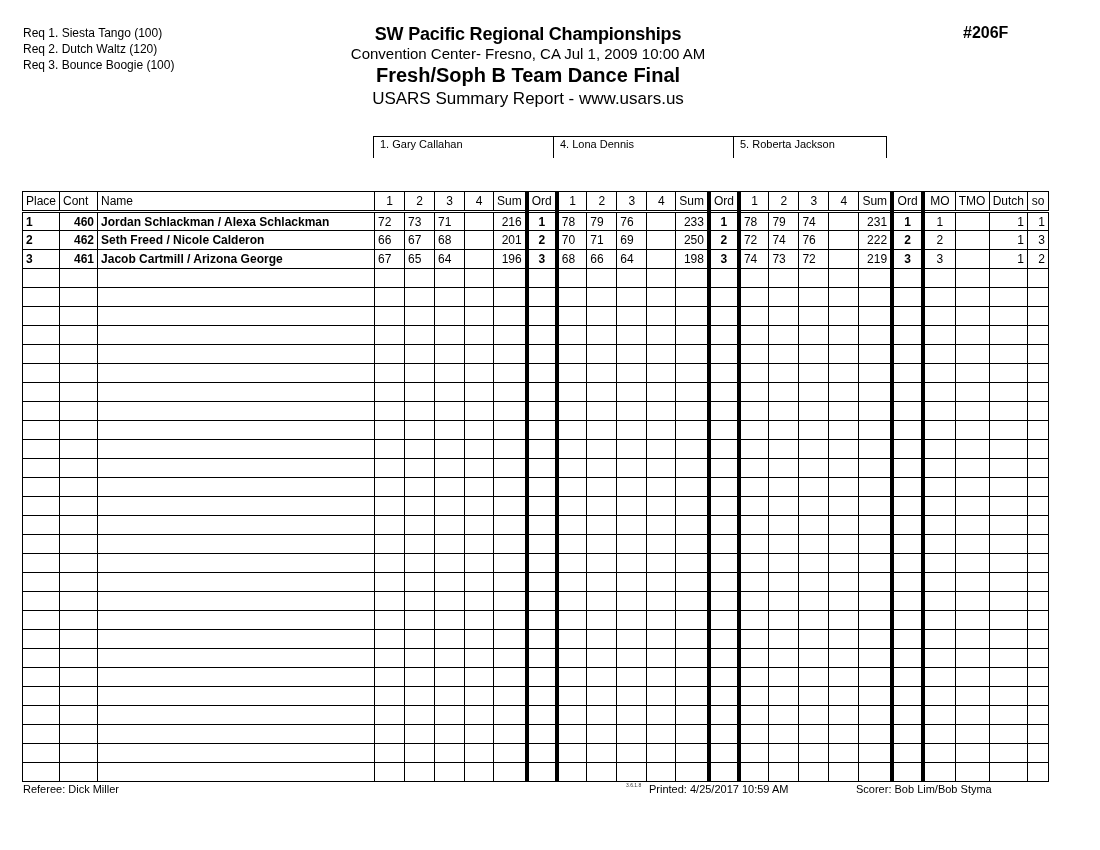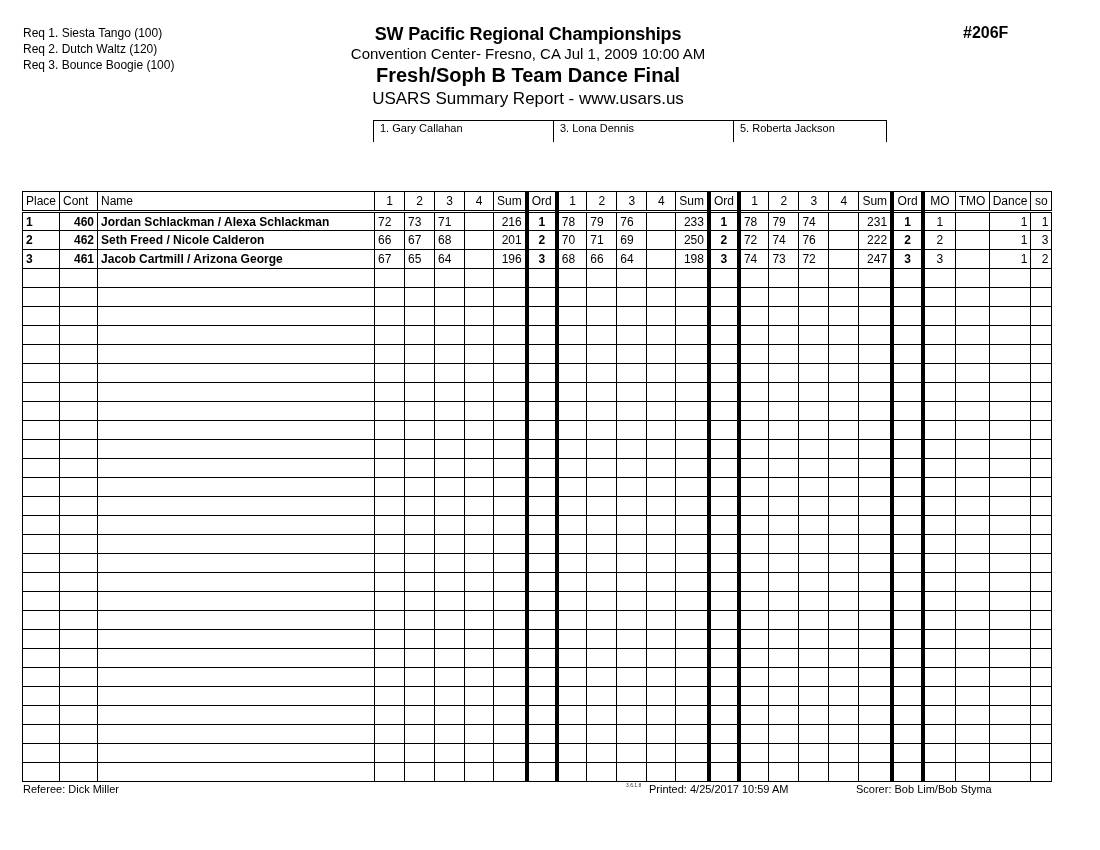--- a/index.html
+++ b/index.html
@@ -5,21 +5,21 @@
   html,body{margin:0;padding:0;background:#fff;}
   body{width:1100px;height:850px;position:relative;overflow:hidden;font-family:"Liberation Sans",sans-serif;color:#000;}
   .abs{position:absolute;}
   .req{left:23px;font-size:12px;line-height:16px;text-align:center;}
   .title{left:0;width:1056px;text-align:center;}
   .t1{top:24px;font-size:18px;font-weight:bold;letter-spacing:-0.2px;}
   .t2{top:45px;font-size:15px;}
   .t3{top:64px;font-size:20px;font-weight:bold;}
   .t4{top:89px;font-size:17px;}
   .evno{left:963px;top:24px;font-size:16px;font-weight:bold;}
-  .judge-box{top:120px;height:22px;border:1px solid #000;border-bottom:none;box-sizing:border-box;font-size:11px;padding:1px 0 0 6px;}
+  .judge-box{top:136px;height:22px;border:1px solid #000;border-bottom:none;box-sizing:border-box;font-size:11px;padding:1px 0 0 6px;}
   table.grid{position:absolute;left:22px;top:158px;border-collapse:collapse;table-layout:fixed;margin-top:33px;}
   table.grid td{border:1px solid #000;height:19px;padding:0 3px;font-size:12px;white-space:nowrap;overflow:hidden;box-sizing:border-box;}
   table.grid tr.hdr td{height:20px;border-bottom:3px double #000;}
   .c{text-align:center;}
   .r{text-align:right;}
   .b{font-weight:bold;font-size:13px;}
   .thk{border-left:4px solid #000 !important;}
   .foot{top:783px;font-size:11px;}
   .tiny{font-size:5px;top:782px;left:626px;color:#333;}
 </style>
@@ -30,21 +30,21 @@
 <div class="abs req" style="top:41px">Req  2.  Dutch Waltz (120)</div>
 <div class="abs req" style="top:57px">Req  3.  Bounce Boogie (100)</div>
 
 <div class="abs title t1">SW Pacific Regional Championships</div>
 <div class="abs title t2">Convention Center- Fresno, CA  Jul 1, 2009  10:00 AM</div>
 <div class="abs title t3">Fresh/Soph B Team Dance Final</div>
 <div class="abs title t4">USARS Summary Report - www.usars.us</div>
 <div class="abs evno">#206F</div>
 
 <div class="abs judge-box" style="left:373px;width:181px;">1.  Gary Callahan</div>
-<div class="abs judge-box" style="left:553px;width:181px;">3.  Lona Dennis</div>
+<div class="abs judge-box" style="left:553px;width:181px;">4.  Lona Dennis</div>
 <div class="abs judge-box" style="left:733px;width:154px;">5.  Roberta Jackson</div>
 
 <table class="grid" id="grid">
   <colgroup>
     <col style="width:36px">
       <col style="width:38px">
       <col style="width:277px">
     <col style="width:30px">
       <col style="width:30px">
       <col style="width:30px">
@@ -86,21 +86,21 @@
       <td class="c">Sum</td>
       <td class="c thk">Ord</td>
       <td class="c thk">1</td>
       <td class="c">2</td>
       <td class="c">3</td>
       <td class="c">4</td>
       <td class="c">Sum</td>
       <td class="c thk">Ord</td>
       <td class="c thk">MO</td>
       <td class="c">TMO</td>
-      <td class="c">Dance</td>
+      <td class="c">Dutch</td>
       <td class="c">so</td>
     </tr>
   <tr>
         <td class="b">1</td>
         <td class="b r">460</td>
         <td class="b">Jordan Schlackman / Alexa Schlackman</td>
         <td class="">72</td>
         <td class="">73</td>
         <td class="">71</td>
         <td class=""></td>
@@ -163,21 +163,21 @@
         <td class="thk">68</td>
         <td class="">66</td>
         <td class="">64</td>
         <td class=""></td>
         <td class="r">198</td>
         <td class="b c thk">3</td>
         <td class="thk">74</td>
         <td class="">73</td>
         <td class="">72</td>
         <td class=""></td>
-        <td class="r">247</td>
+        <td class="r">219</td>
         <td class="b c thk">3</td>
         <td class="c thk">3</td>
         <td class="c"></td>
         <td class="r">1</td>
         <td class="r">2</td>
       </tr>
       <tr>
         <td class=""></td>
         <td class=""></td>
         <td class=""></td>

